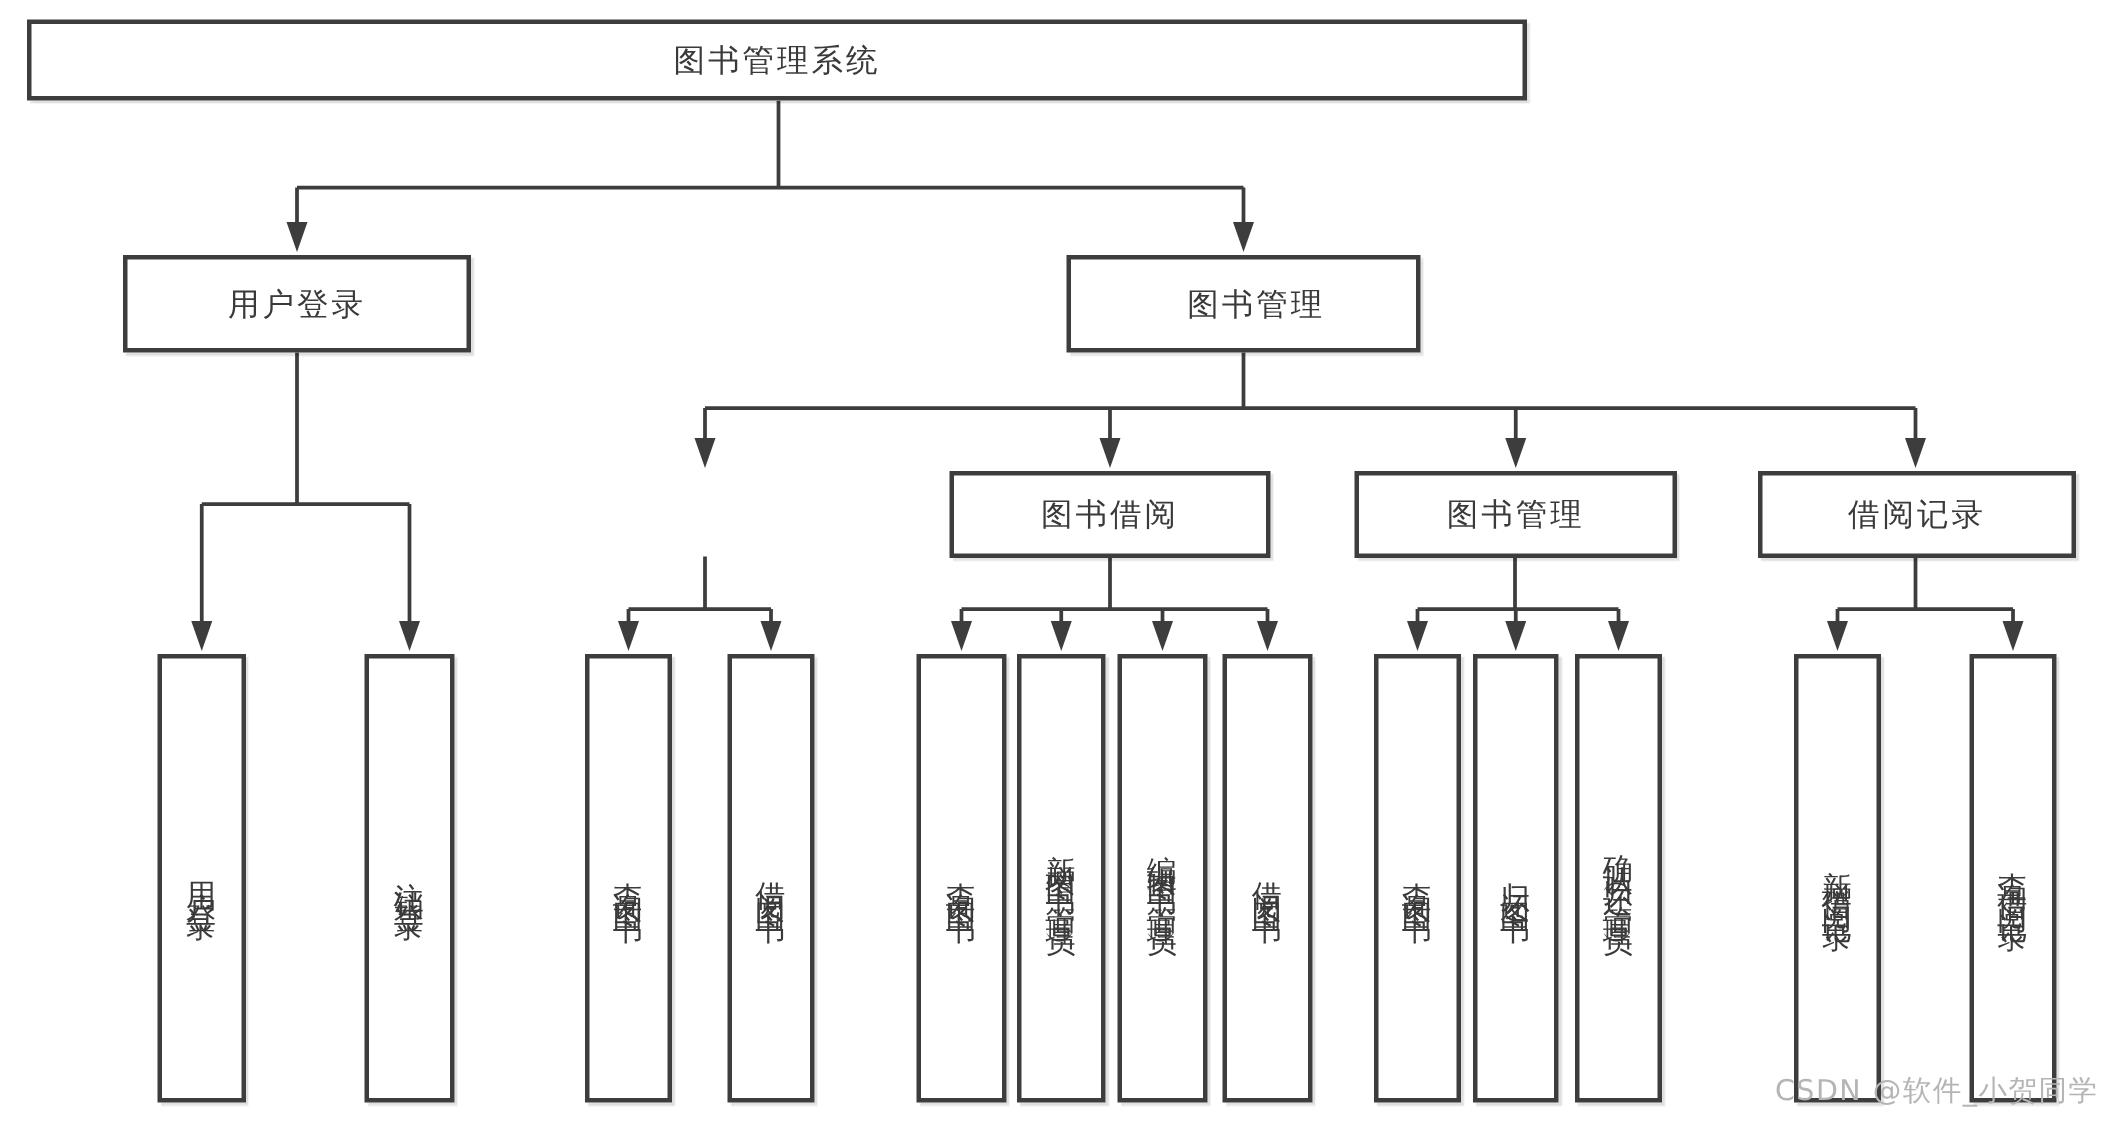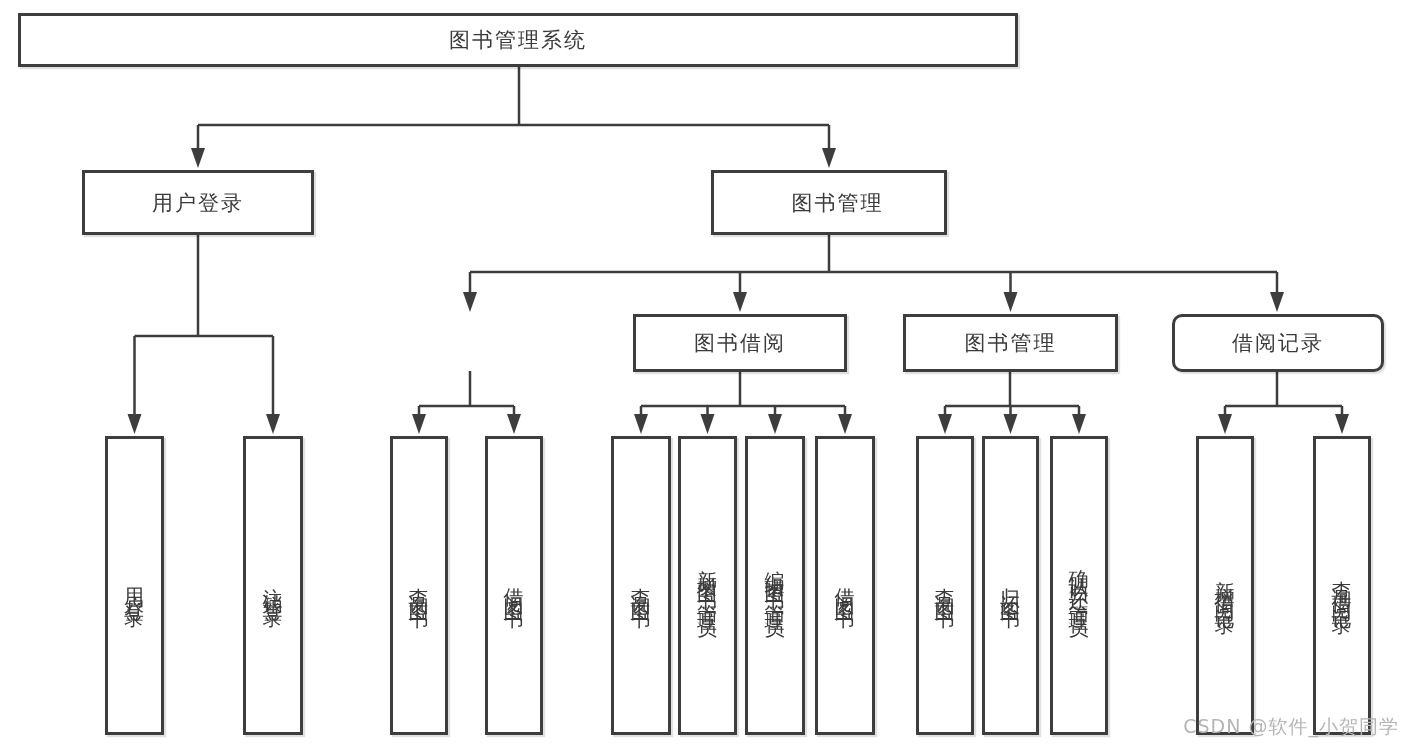--- a/index.html
+++ b/index.html
@@ -101,21 +101,21 @@
   <div class="box" style="left:711px;top:170px;width:236px;height:65px;padding-left:17px;">
     <span class="hlabel">图书管理</span>
   </div>
 
   <div class="box" style="left:633px;top:314px;width:214px;height:58px;">
     <span class="hlabel">图书借阅</span>
   </div>
   <div class="box" style="left:903px;top:314px;width:215px;height:58px;">
     <span class="hlabel">图书管理</span>
   </div>
-  <div class="box" style="left:1172px;top:314px;width:212px;height:58px;border-radius:10px;">
+  <div class="box" style="left:1172px;top:314px;width:212px;height:58px;">
     <span class="hlabel">借阅记录</span>
   </div>
 
   <div class="box leaf" style="left:105px;top:436px;width:59px;height:299px;">
     <span class="vtext">用户登录</span>
   </div>
   <div class="box leaf" style="left:243px;top:436px;width:60px;height:299px;">
     <span class="vtext">注销登录</span>
   </div>
 

